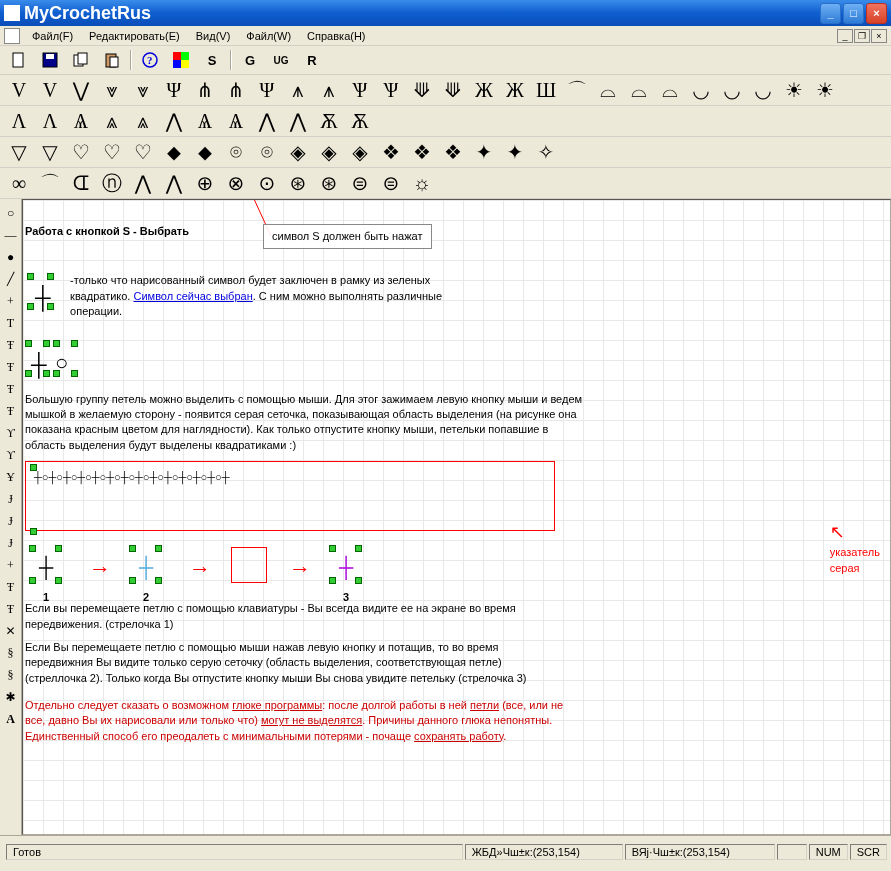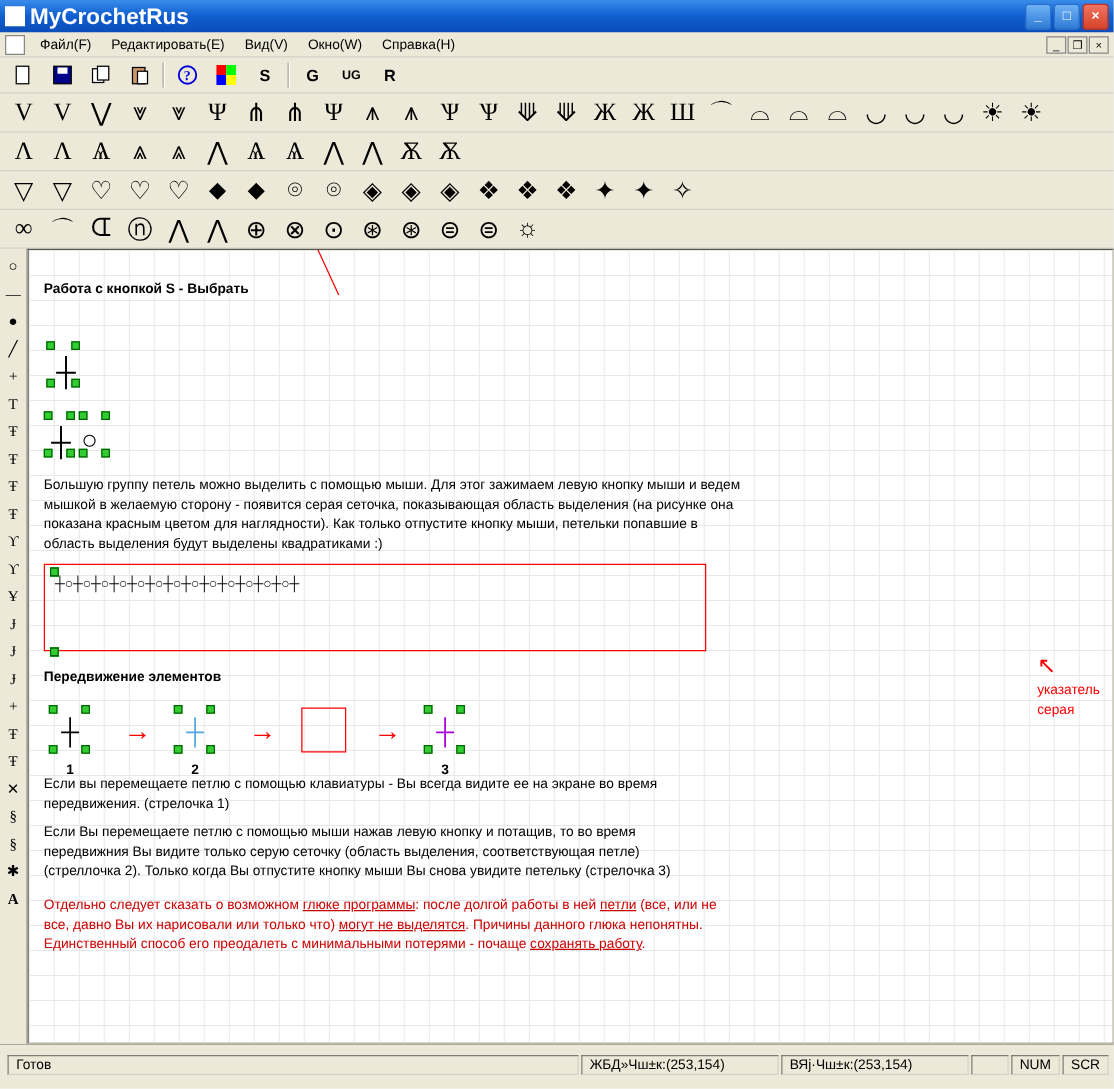--- a/index.html
+++ b/index.html
@@ -18,21 +18,21 @@
 .toolbar-row { display: flex; align-items: center; gap: 1px; padding: 2px 4px; border-bottom: 1px solid #d4d0c8; width: 100%; }
 .tbtn { width: 30px; height: 24px; display: flex; align-items: center; justify-content: center; cursor: pointer; border: 1px solid transparent; font-family: serif; font-size: 18px; }
 .tbtn.text { font-family: Arial; font-weight: bold; font-size: 13px; }
 .tbtn.small { width: 30px; height: 26px; font-size: 20px; }
 .sep { width: 2px; height: 20px; border-left: 1px solid #aca899; border-right: 1px solid #fff; margin: 0 2px; }
 .main { display: flex; height: 636px; }
 .side-palette { width: 22px; background: #ece9d8; border-right: 1px solid #aca899; display: flex; flex-direction: column; gap: 2px; padding-top: 4px; align-items: center; }
 .side-btn { width: 18px; height: 20px; display: flex; align-items: center; justify-content: center; cursor: pointer; font-size: 12px; font-family: serif; }
 .canvas-wrap { flex: 1; position: relative; background: #fff; overflow: hidden; border: 1px inset #aca899; }
 .grid { position: absolute; inset: 0; background-image: linear-gradient(to right, #e8e8e8 1px, transparent 1px), linear-gradient(to bottom, #e8e8e8 1px, transparent 1px); background-size: 20px 20px; }
-.content { position: relative; padding: 24px 12px; font-size: 11px; line-height: 1.4; }
+.content { position: relative; padding: 24px 2px; font-size: 11px; line-height: 1.4; }
 .content h { font-weight: bold; display: block; margin-bottom: 6px; }
 .content p { margin: 4px 0; }
 .block { margin-bottom: 12px; }
 .sym-demo { display: inline-block; vertical-align: top; margin-right: 10px; position: relative; width: 32px; height: 44px; }
 .sym-demo .stitch { position: absolute; left: 10px; top: 14px; font-size: 22px; }
 .handle { position: absolute; width: 7px; height: 7px; background: #3c3; border: 1px solid #060; }
 .callout { position: absolute; border: 1px solid #888; background: rgba(255,255,255,0.9); padding: 4px 8px; font-size: 11px; }
 .sel-box { border: 1px solid red; padding: 10px; margin: 8px 0; position: relative; }
 .stitch-row { display: flex; gap: 6px; align-items: center; }
 .red-text { color: #c00; }
@@ -59,21 +59,21 @@
     <div class="win-btn">□</div>
     <div class="win-btn close">×</div>
   </div>
 </div>
 
 <div class="menubar">
   <div class="menu-icon"></div>
   <div class="menu-item">Файл(F)</div>
   <div class="menu-item">Редактировать(E)</div>
   <div class="menu-item">Вид(V)</div>
-  <div class="menu-item">Окно(W)</div>
+  <div class="menu-item">Файл(W)</div>
   <div class="menu-item">Справка(H)</div>
   <div class="mdi-btns">
     <div class="mdi-btn">_</div>
     <div class="mdi-btn">❐</div>
     <div class="mdi-btn">×</div>
   </div>
 </div>
 
 <div class="toolbar-row">
   <div class="tbtn">
@@ -236,30 +236,34 @@
     <div class="grid"></div>
 
     <svg style="position:absolute;left:0;top:-168px;width:280px;height:220px;pointer-events:none">
       <line x1="156" y1="4" x2="248" y2="204" stroke="red" stroke-width="1"></line>
       <polygon points="156,4 162,14 152,12" fill="red"></polygon>
     </svg>
 
     <div class="content">
       <div class="block">
         <h>Работа с кнопкой S - Выбрать</h>
+        <div class="callout" style="left:240px;top:24px">символ S должен быть нажат</div>
       </div>
 
       <div class="block" style="margin-top:30px">
         <div class="sym-demo">
           <div class="handle" style="left:2px;top:4px"></div>
           <div class="handle" style="left:22px;top:4px"></div>
           <div class="stitch">┼</div>
           <div class="handle" style="left:2px;top:34px"></div>
           <div class="handle" style="left:22px;top:34px"></div>
         </div>
+        <div class="text-beside">
+          <p><span>-только что нарисованный символ будет заключен в рамку из зеленых квадратико. </span><span class="blue-link">Символ сейчас выбран</span><span>. С ним можно выполнять различные операции.</span></p>
+        </div>
       </div>
 
       <div class="block">
         <div class="sym-demo" style="width:54px">
           <div class="handle" style="left:0;top:4px"></div><div class="handle" style="left:18px;top:4px"></div>
           <div class="handle" style="left:28px;top:4px"></div><div class="handle" style="left:46px;top:4px"></div>
           <div class="stitch" style="left:6px">┼</div><div class="stitch" style="left:30px;top:12px">○</div>
           <div class="handle" style="left:0;top:34px"></div><div class="handle" style="left:18px;top:34px"></div>
           <div class="handle" style="left:28px;top:34px"></div><div class="handle" style="left:46px;top:34px"></div>
         </div>
@@ -308,21 +312,20 @@
             <div class="handle"></div>
         </div>
       </div>
 
       <div class="pointer-note">
         <span style="font-size:18px">↖</span><br>
         <span style="white-space:pre">указатель
 серая</span>
       </div>
 
-      <h style="margin-top:14px">Передвижение элементов</h>
 
       <div class="move-demo">
         <div class="move-step">
           <div class="handle" style="left:4px;top:4px"></div>
             <div class="handle" style="left:30px;top:4px"></div>
           <div style="position:absolute;left:14px;top:12px;font-size:20px">┼</div>
           <div class="handle" style="left:4px;top:36px"></div>
             <div class="handle" style="left:30px;top:36px"></div>
           <div class="num-label">1</div>
         </div>

